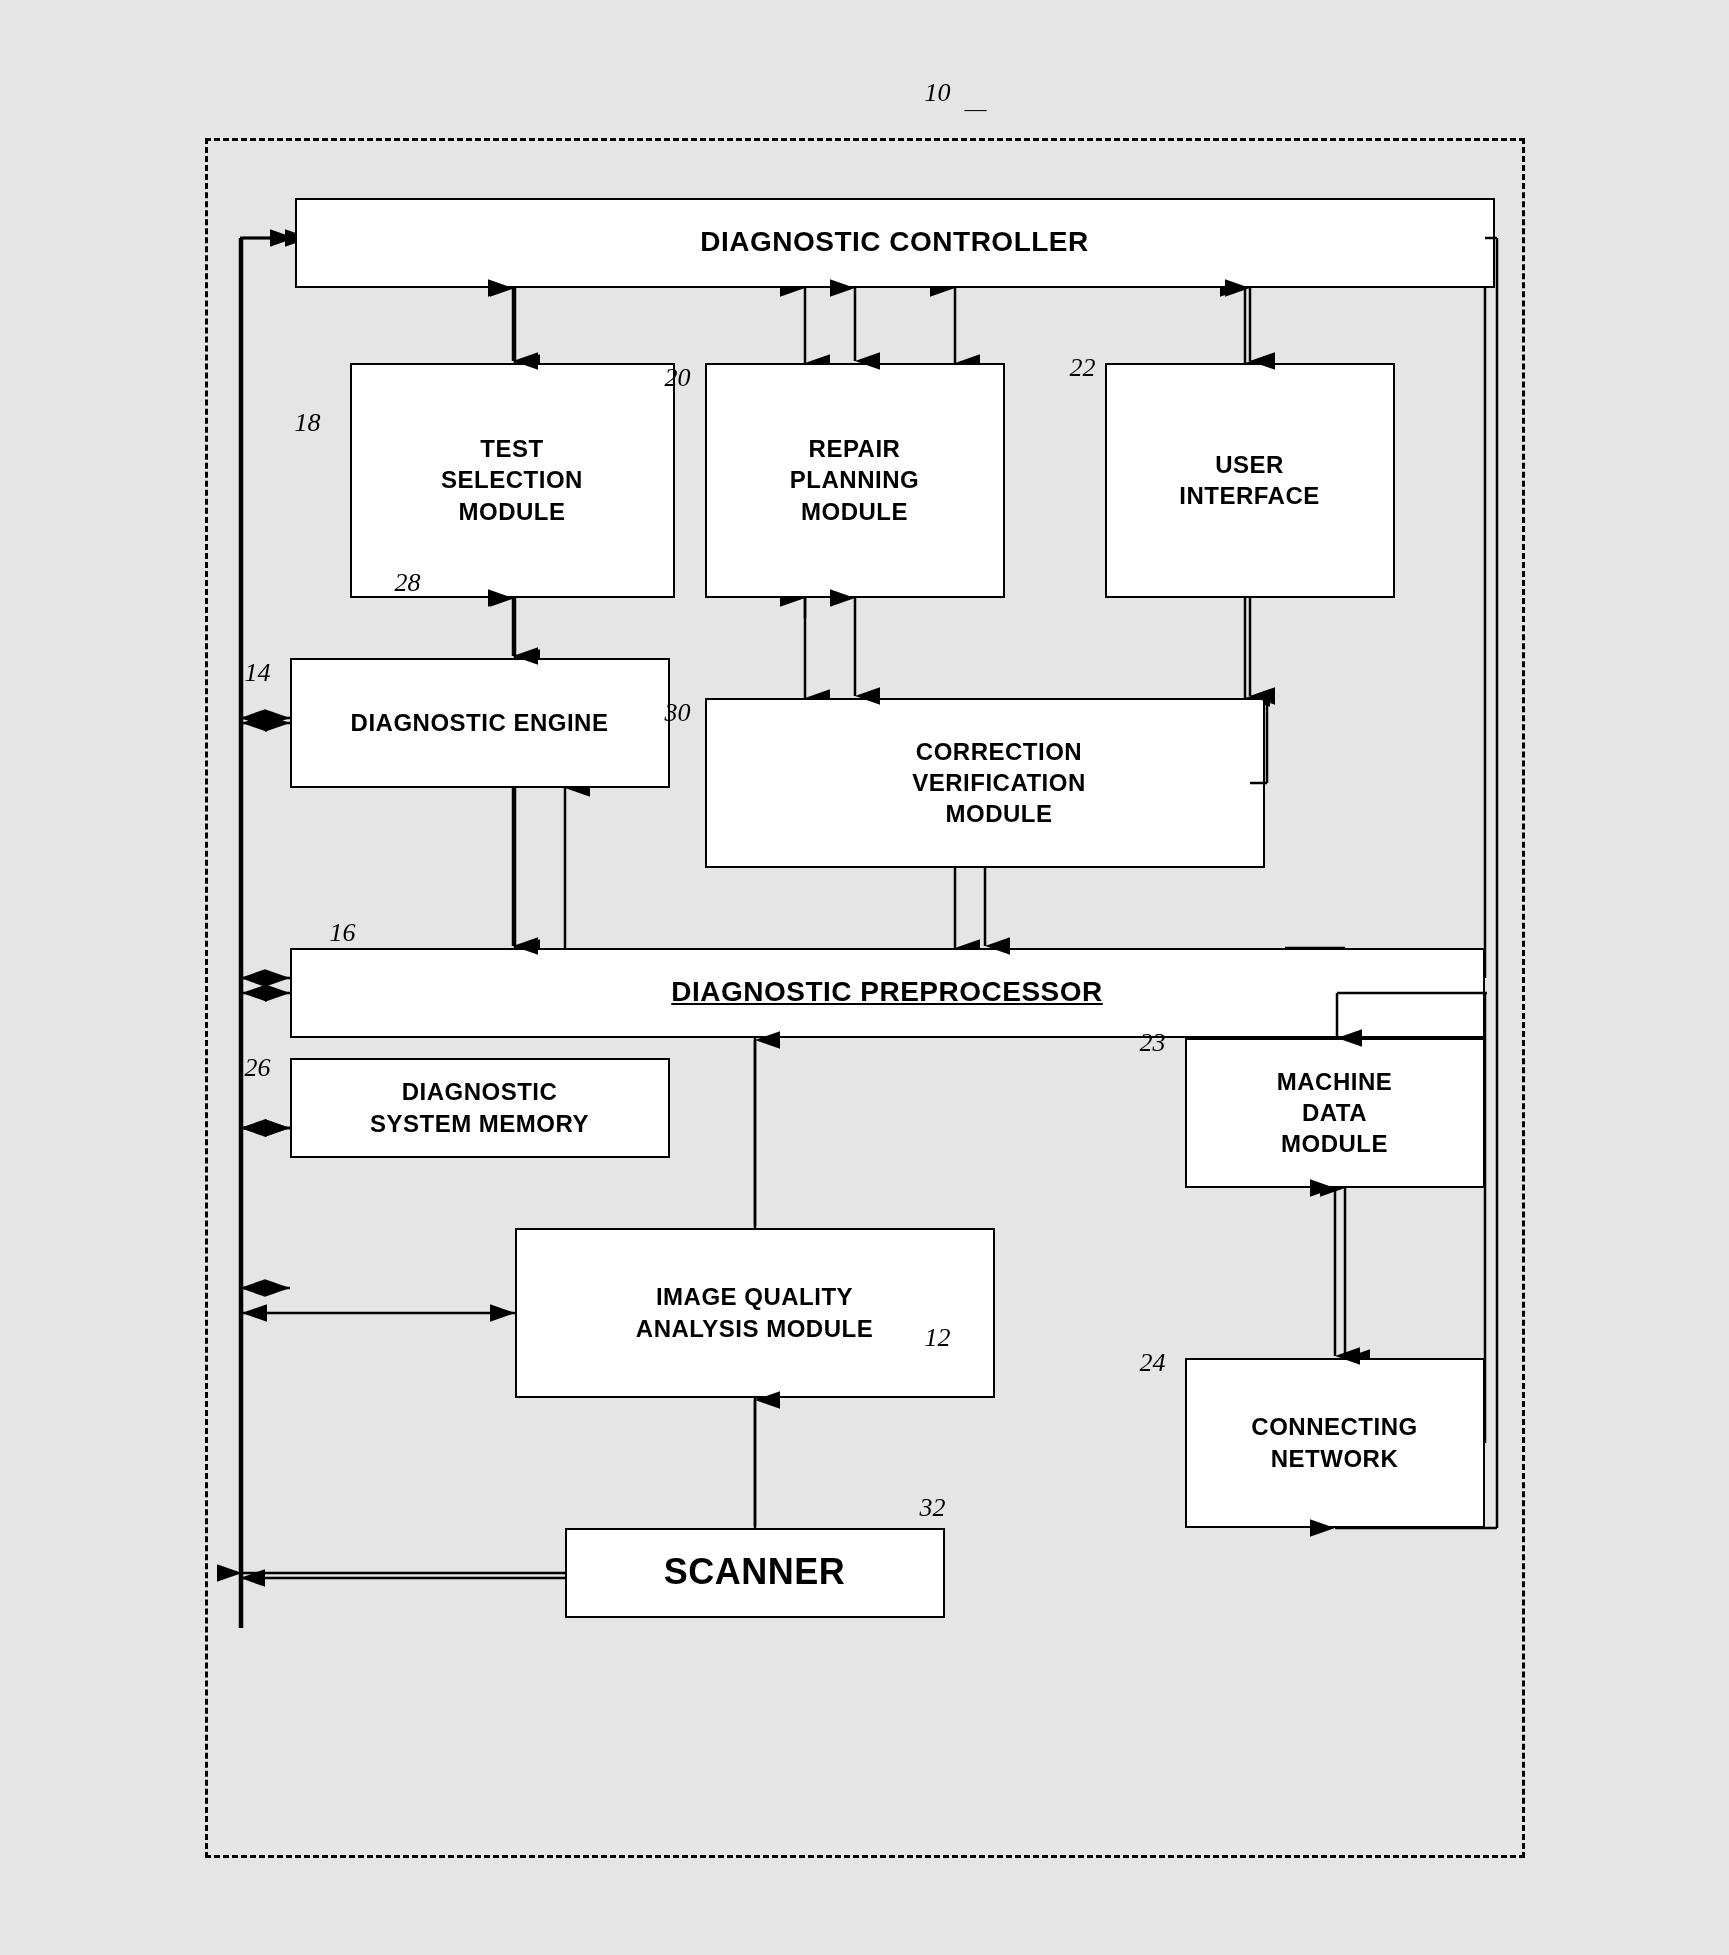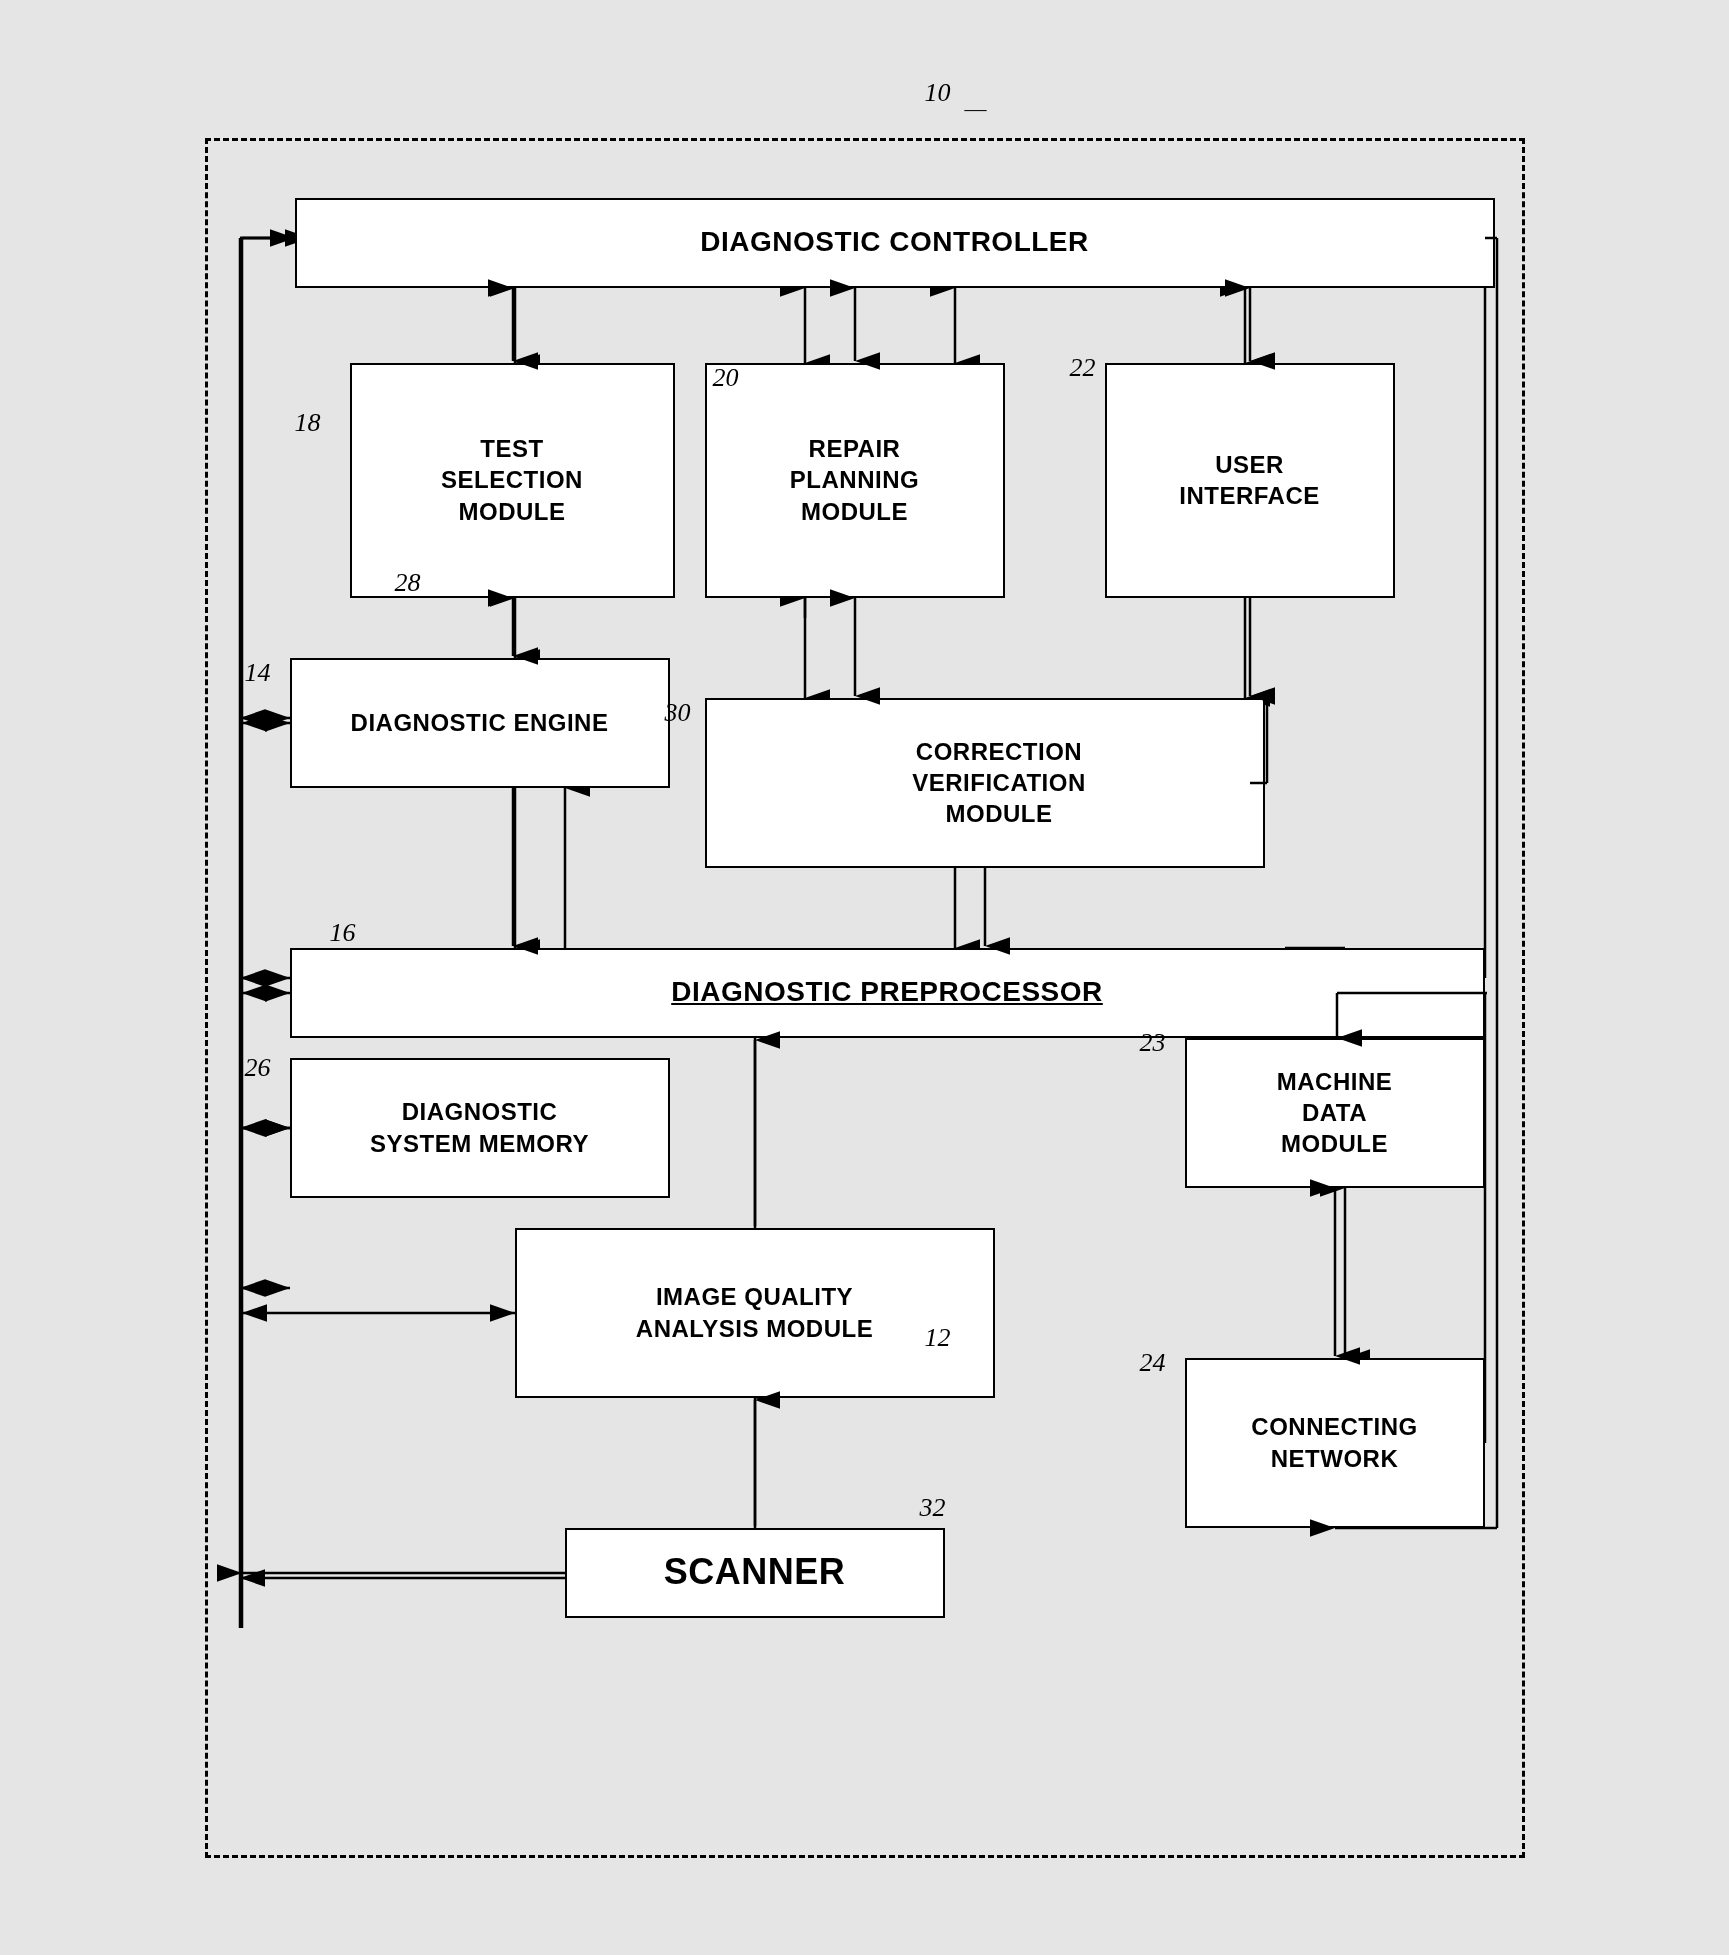--- a/index.html
+++ b/index.html
@@ -160,21 +160,21 @@
     </div>
 
     <div class="ref-label" style="top: 330px; left: 130px;">18</div>
 
     <div class="block" style="top: 285px; left: 540px; width: 300px; height: 235px;">
       <span style="white-space:pre-line;">REPAIR
 PLANNING
 MODULE</span>
     </div>
 
-    <div class="ref-label" style="top: 285px; left: 500px; margin-left: 48px;">20</div>
+    <div class="ref-label" style="top: 285px; left: 500px;">20</div>
 
     <div class="block" style="top: 285px; left: 940px; width: 290px; height: 235px;">
       <span style="white-space:pre-line;">USER
 INTERFACE</span>
     </div>
 
     <div class="ref-label" style="top: 275px; left: 905px;">22</div>
 
     <div class="block" style="top: 580px; left: 125px; width: 380px; height: 130px;">
       <span>DIAGNOSTIC ENGINE</span>
@@ -191,21 +191,21 @@
     </div>
 
     <div class="ref-label" style="top: 620px; left: 500px;">30</div>
 
     <div class="block" style="top: 870px; left: 125px; width: 1195px; height: 90px; font-size: 28px; text-decoration: underline;">
       <span>DIAGNOSTIC PREPROCESSOR</span>
     </div>
 
     <div class="ref-label" style="top: 840px; left: 165px;">16</div>
 
-    <div class="block" style="top: 980px; left: 125px; width: 380px; height: 140px;">
+    <div class="block" style="top: 980px; left: 125px; width: 380px; height: 100px;">
       <span style="white-space:pre-line;">DIAGNOSTIC
 SYSTEM MEMORY</span>
     </div>
 
     <div class="ref-label" style="top: 975px; left: 80px;">26</div>
 
     <div class="block" style="top: 960px; left: 1020px; width: 300px; height: 150px;">
       <span style="white-space:pre-line;">MACHINE
 DATA
 MODULE</span>

